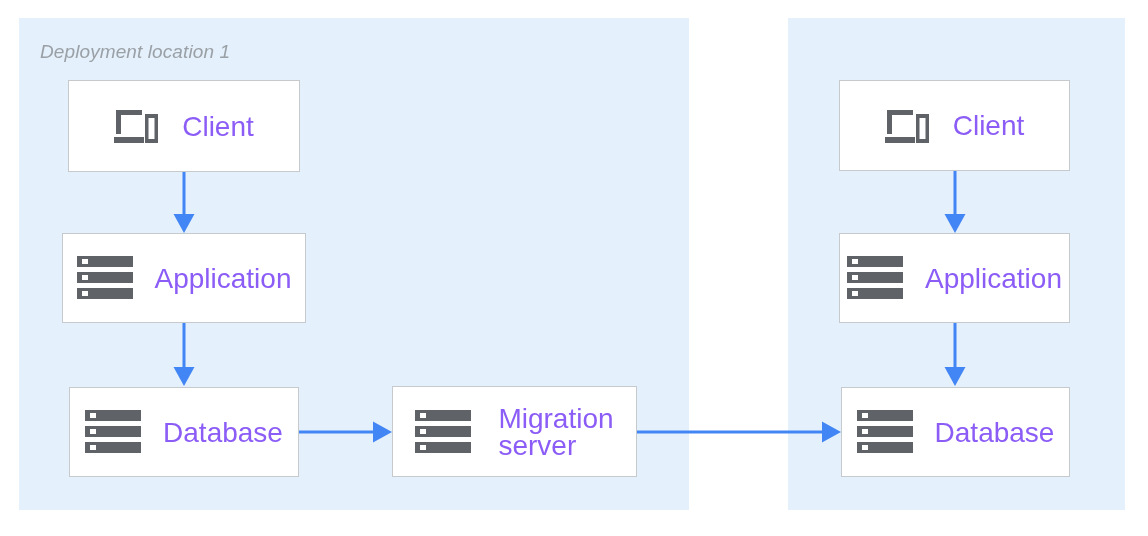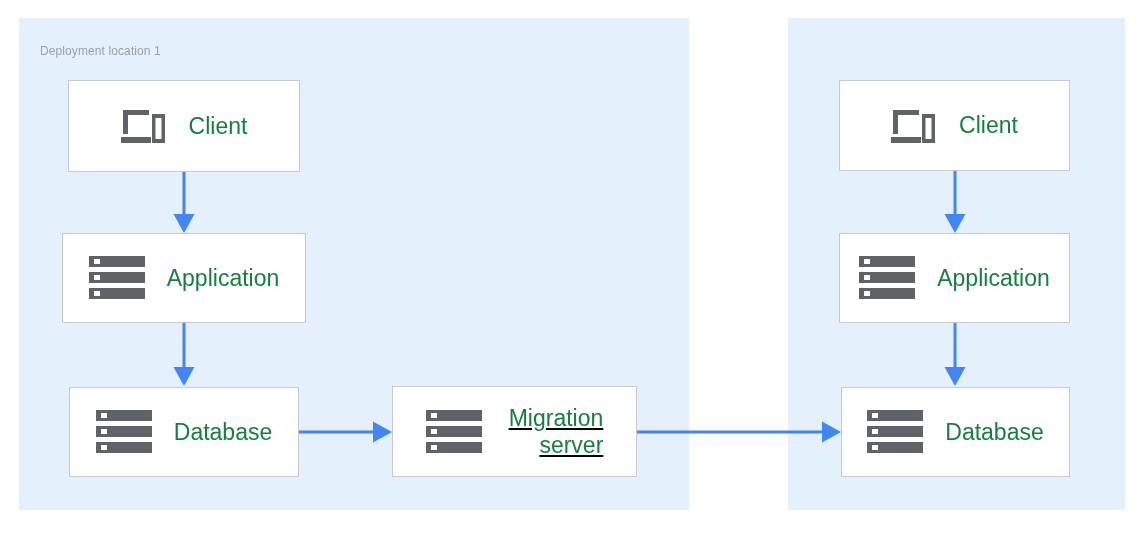--- a/index.html
+++ b/index.html
@@ -24,25 +24,26 @@
   
   .zone {
     position: absolute;
     background: #e4f0fb;
   }
   #zone-1 { left: 19px;  top: 18px; width: 670px; height: 492px; }
   #zone-2 { left: 788px; top: 18px; width: 337px; height: 492px; }
 
   .zone-label {
     position: absolute;
-    font-size: 12px;
+    font-size: 19px;
     line-height: 19px;
     color: #9aa0a6;
     letter-spacing: 0.1px;
     white-space: nowrap;
+    font-style: italic;
   }
   #zone-1-label { left: 40px;  top: 42px; }
   #zone-2-label { left: 811px; top: 42px; }
 
   
   .node {
     position: absolute;
     background: #ffffff;
     border: 1px solid #c6cacd;
     box-sizing: border-box;
@@ -51,38 +52,38 @@
     align-items: center;
     justify-content: center;
   }
   .node-inner {
     display: flex;
     flex-direction: row;
     align-items: center;
     gap: 22px;
   }
   .node-label {
-    font-size: 23px;
+    font-size: 28px;
     line-height: 27px;
-    color: #15803d;
+    color: #8b5cf6;
     white-space: pre-line;
-    text-align: right;
+    text-align: left;
   }
 
   
   #node-client-1 { left: 68px;  top: 80px;  width: 232px; height: 92px; }
   #node-app-1    { left: 62px;  top: 233px; width: 244px; height: 90px; }
   #node-db-1     { left: 69px;  top: 387px; width: 230px; height: 90px; }
   #node-migration{ left: 392px; top: 386px; width: 245px; height: 91px; }
   #node-client-2 { left: 839px; top: 80px;  width: 231px; height: 91px; }
   #node-app-2    { left: 839px; top: 233px; width: 231px; height: 90px; }
   #node-db-2     { left: 841px; top: 387px; width: 229px; height: 90px; }
 
   
-  #node-migration .node-inner { gap: 27px; text-decoration: underline; }
+  #node-migration .node-inner { gap: 27px; }
 
   
   .icon {
     display: block;
     flex: 0 0 auto;
   }
   .icon svg { display: block; }
 
   
   .conn {

